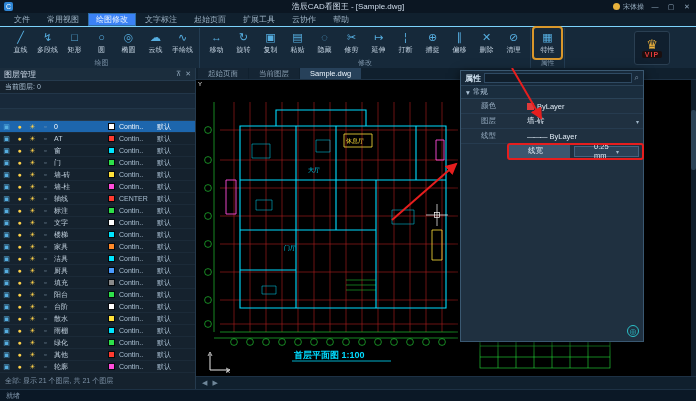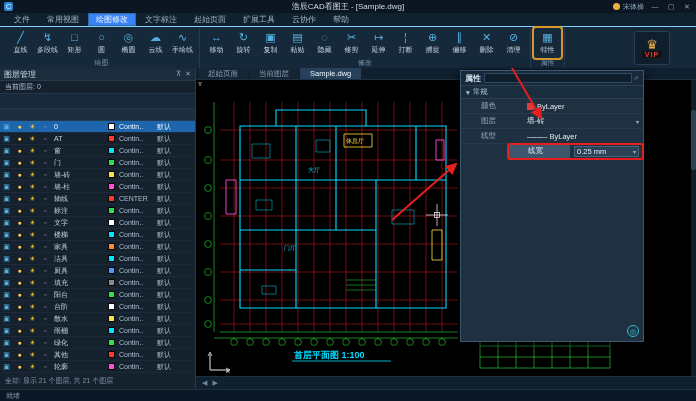--- a/index.html
+++ b/index.html
@@ -83,21 +83,21 @@
 .p-title{font-size:8px;font-weight:bold;color:#cfe0ee;white-space:nowrap;}
 .p-search{flex:1;height:10px;background:#101e2b;border:1px solid #2f4a63;color:#cfe0ee;font-size:7px;padding:0 2px;}
 .p-mag{color:#8aa0b4;font-size:8px;}
 .p-section{height:13px;display:flex;align-items:center;gap:3px;padding:0 5px;color:#aec4d8;background:#1a2d3e;border-bottom:1px solid #2a4257;flex:none;}
 .p-row{height:15px;display:flex;border-bottom:1px solid #263b4f;align-items:stretch;flex:none;}
 .p-label{width:62px;padding-left:20px;color:#97adc1;display:flex;align-items:center;}
 .p-value{flex:1;display:flex;align-items:center;gap:3px;color:#dfeaf4;padding:0 4px;}
 .swatch-red{width:7px;height:7px;background:#e03a3a;flex:none;}
 .linesample{color:#dfeaf4;letter-spacing:-1px;}
 .ddarrow{margin-left:auto;color:#9fb6c9;font-size:6px;}
-.dd{flex:1;height:11px;background:#2a4156;border:1px solid #46637f;display:flex;align-items:center;padding:0 2px;gap:3px;}
+.dd{flex:1;height:11px;background:#2a4156;border:1px solid #46637f;display:flex;align-items:center;padding:0 19px;gap:3px;}
 .p-row.hl{outline:2px solid #e61e1e;outline-offset:-1px;border-radius:2px;position:relative;z-index:2;margin-left:47px;}
 .p-row.hl .p-label{background:#3c566e;color:#e6eef6;}
 .p-body{flex:1;position:relative;}
 .p-fab{position:absolute;right:4px;bottom:4px;width:12px;height:12px;border-radius:50%;border:1px solid #2bc1c9;color:#2bc1c9;font-size:8px;line-height:11px;text-align:center;}
 
 
 .annot{position:absolute;inset:0;width:100%;height:100%;z-index:10;pointer-events:none;}
 
 
 .status{height:12px;background:#0b1826;display:flex;align-items:center;padding:0 6px;font-size:7px;color:#7e93a8;border-top:1px solid #1d3144;flex:none;}

